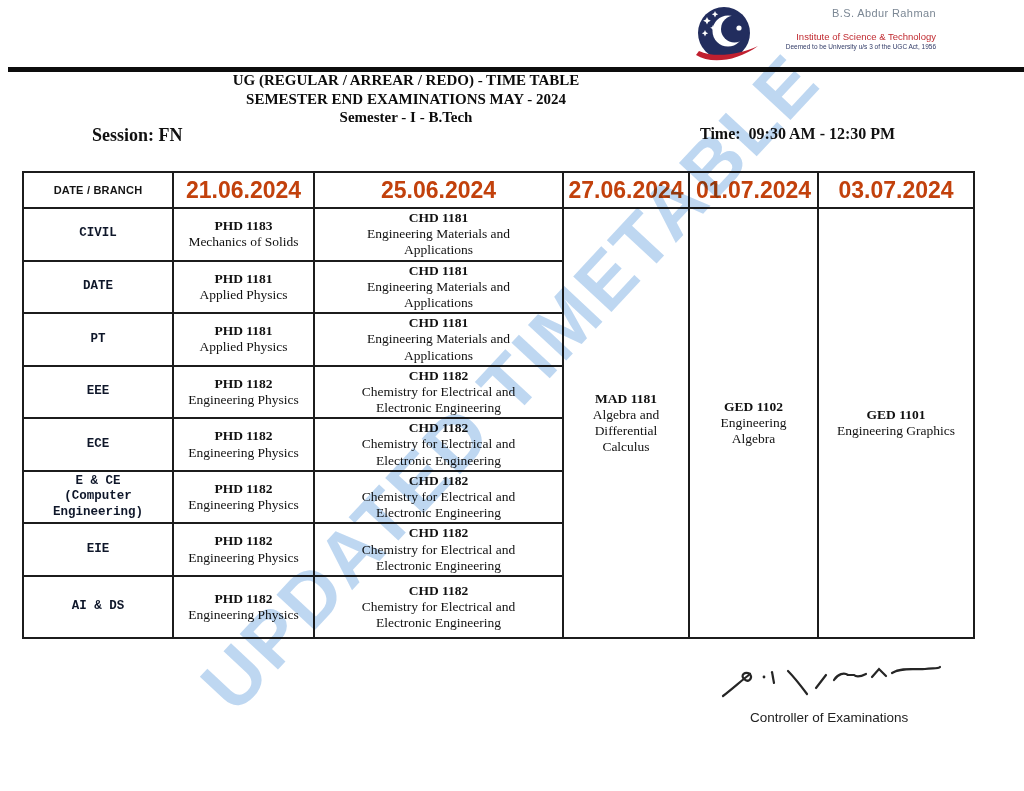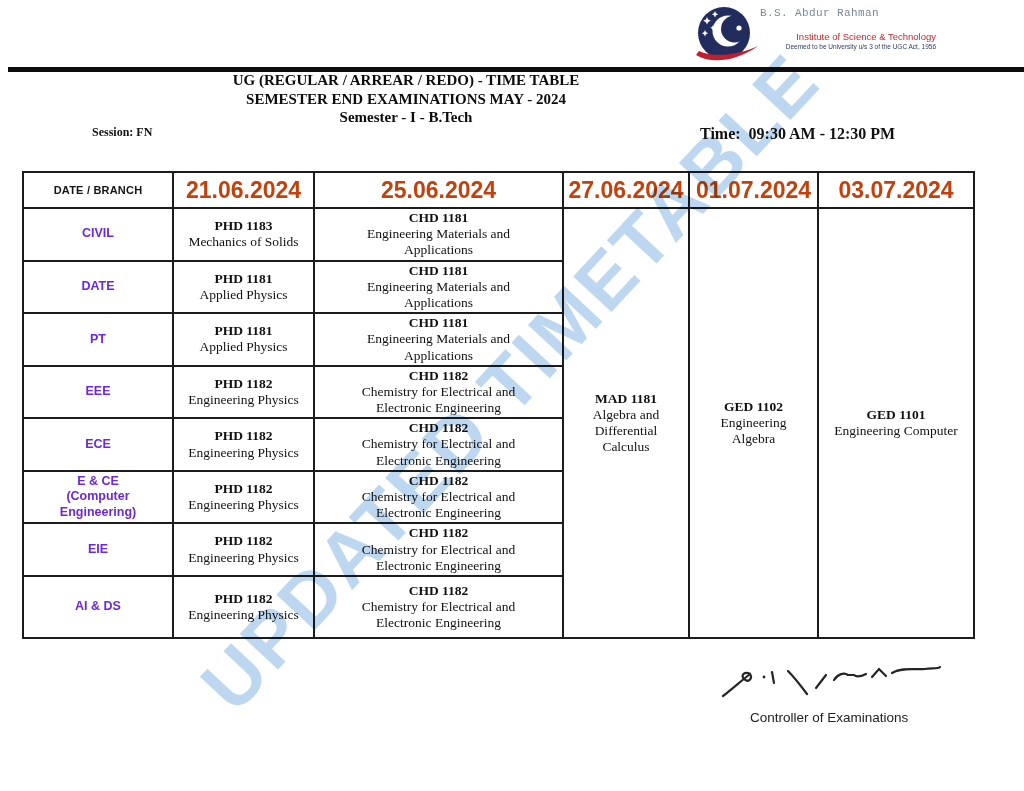--- a/index.html
+++ b/index.html
@@ -12,38 +12,38 @@
     font-family: "Liberation Serif", serif;
     color: #111;
   }
 
   
   .logo-emblem { position: absolute; left: 692px; top: 4px; }
   .logo-text {
     position: absolute; left: 760px; top: 7px; width: 176px;
     font-family: "Liberation Sans", sans-serif;
   }
-  .logo-pre   { font-size: 11px; color: #7b8794; text-align: left; letter-spacing: .4px; font-family: Liberation Mono, monospace; }
+  .logo-pre   { font-size: 11px; color: #7b8794; text-align: right; letter-spacing: .4px; }
   .logo-name  { font-size: 33px; font-weight: bold; color: #222d5e; line-height: 1.0;
                 letter-spacing: -1px; margin-top: 0; }
   .logo-sub   { font-size: 9.5px; color: #c02a30; text-align: right; margin-top: 12px; }
   .logo-tag   { font-size: 6.5px; color: #303a66; text-align: right; white-space: nowrap; margin-top: 1px; }
 
   
   .top-rule { position: absolute; left: 8px; top: 67px; width: 1016px; height: 5px; background: #0d0d0d; }
 
   
   .title-block {
     position: absolute; left: 0; top: 71px; width: 812px;
     text-align: center; font-weight: bold; font-size: 15px; line-height: 18.5px;
     color: #0c0c0c;
   }
   .session-label {
     position: absolute; left: 92px; top: 125px;
-    font-weight: bold; font-size: 12px; white-space: pre; font-family: Liberation Serif, serif;
+    font-weight: bold; font-size: 18px; white-space: pre; font-family: Liberation Serif, serif;
   }
   .time-label {
     position: absolute; left: 700px; top: 125px;
     font-weight: bold; font-size: 16px; white-space: pre;
   }
 
   
   table.timetable {
     position: absolute; left: 22px; top: 171px;
     border-collapse: collapse; table-layout: fixed;
@@ -56,22 +56,22 @@
   }
   .corner-th {
     font-family: "Liberation Sans", sans-serif;
     font-size: 11px; font-weight: bold; color: #141414; letter-spacing: .2px;
   }
   .date-th {
     font-family: "Liberation Sans", sans-serif;
     font-size: 23px; font-weight: bold; color: #c2410c; border-radius: 14px;
   }
   .branch-td {
-    font-family: Liberation Sans, sans-serif;
-    font-size: 12.5px; font-weight: bold; color: #6d28d9;
+    font-family: Liberation Mono, monospace;
+    font-size: 12.5px; font-weight: bold; color: #0f172a;
     white-space: pre-line; line-height: 1.25;
   }
   .course-code { font-weight: bold; font-size: 13.5px; line-height: 1.2; }
   .course-name { font-size: 13.5px; line-height: 1.2; max-width: 205px; margin: 0 auto; }
   .merged-name { white-space: pre-line; }
 
   
   .watermark {
     position: absolute; left: 510px; top: 382px;
     transform: translate(-50%, -50%) rotate(-47deg);
@@ -159,21 +159,21 @@
 Differential
 Calculus</div>
       </td>
       <td rowspan="8">
         <div class="course-code">GED 1102</div>
         <div class="course-name merged-name">Engineering
 Algebra</div>
       </td>
       <td rowspan="8">
         <div class="course-code">GED 1101</div>
-        <div class="course-name merged-name">Engineering Computer</div>
+        <div class="course-name merged-name">Engineering Graphics</div>
       </td>
     </tr>
 
     <tr style="height:51px">
       <td class="branch-td">DATE</td>
       <td>
         <div class="course-code">PHD 1181</div>
         <div class="course-name">Applied Physics</div>
       </td>
       <td>

